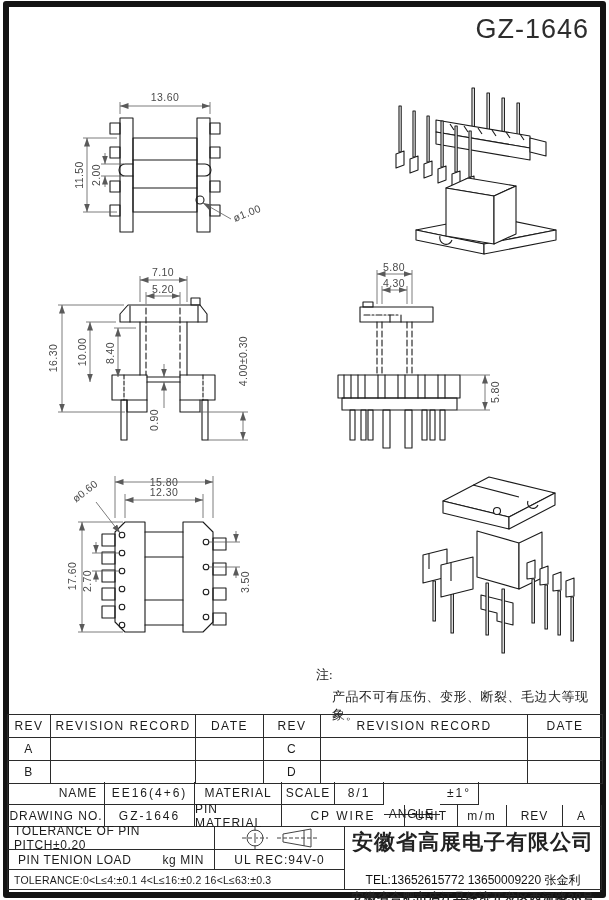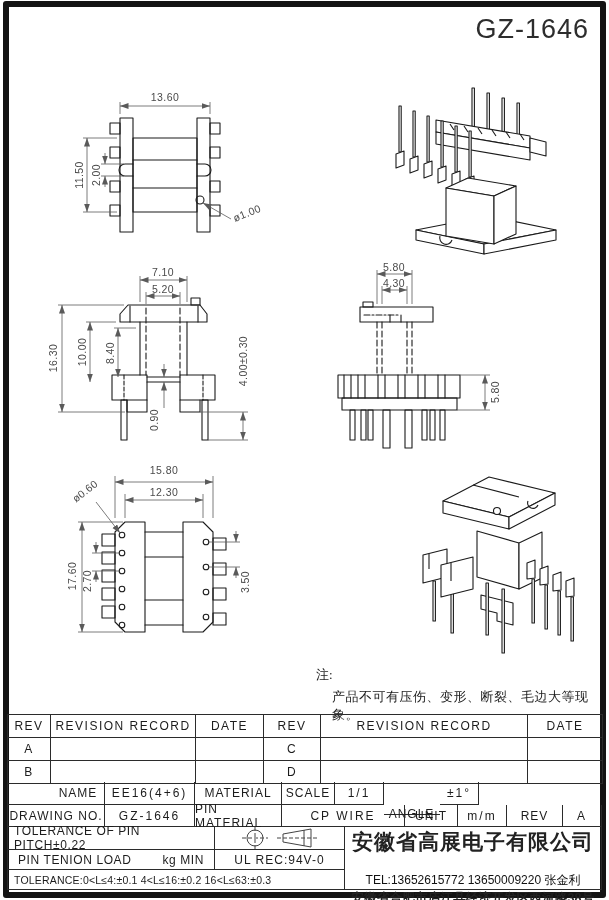--- a/index.html
+++ b/index.html
@@ -254,21 +254,21 @@
         <line x1="42" y1="62" x2="42" y2="172" marker-start="url(#a4)" marker-end="url(#a4)"></line>
         <path d="M79,93 H52 M79,111 H52"></path>
         <line x1="56" y1="82" x2="56" y2="93" marker-end="url(#a4)"></line>
         <line x1="56" y1="111" x2="56" y2="122" marker-start="url(#a4)"></line>
         <path d="M169,82 H200 M169,107 H200"></path>
         <line x1="196" y1="71" x2="196" y2="82" marker-end="url(#a4)"></line>
         <line x1="196" y1="107" x2="196" y2="118" marker-start="url(#a4)"></line>
         <line x1="56" y1="42" x2="80" y2="73" marker-end="url(#a4)"></line>
       </g>
     </svg>
-    <span class="dim" style="left:124px;top:10px;">15.80</span>
+    <span class="dim" style="left:124px;top:22px;">15.80</span>
     <span class="dim" style="left:124px;top:32px;">12.30</span>
     <span class="dim v" style="left:32px;top:116px;">17.60</span>
     <span class="dim v" style="left:47px;top:121px;">2.70</span>
     <span class="dim v" style="left:205px;top:122px;">3.50</span>
     <span class="dim r38" style="left:45px;top:31px;">ø0.60</span>
   </div>
 
   <div class="view" style="left:385px;top:455px;width:215px;height:212px;">
     <svg width="215" height="212" viewBox="0 0 215 212">
       <g class="iso">
@@ -344,38 +344,38 @@
     </tr>
   </tbody>
     </table>
 
   <div class="tb">
     <div class="tb-row" style="height:23px;">
       <div class="tb-cell" style="width:98px;padding-left:44px;">NAME</div>
       <div class="tb-cell val" style="width:90px;">EE16(4+6)</div>
       <div class="tb-cell" style="width:87px;">MATERIAL</div>
       <div class="tb-cell" style="width:53px;">SCALE</div>
-      <div class="tb-cell val" style="width:49px;">1/1</div>
+      <div class="tb-cell val" style="width:49px;">8/1</div>
       <div class="tb-cell" style="width:56px;margin-top:32px;">ANGLE</div>
       <div class="tb-cell val" style="width:39px;">±1°</div>
     </div>
     <div class="tb-row" style="height:22px;">
       <div class="tb-cell" style="width:98px;">DRAWING NO.</div>
       <div class="tb-cell val" style="width:90px;">GZ-1646</div>
       <div class="tb-cell" style="width:87px;">PIN MATERIAL</div>
       <div class="tb-cell val" style="width:123px;">CP WIRE</div>
       <div class="tb-cell" style="width:53px;">UNIT</div>
       <div class="tb-cell val" style="width:49px;">m/m</div>
       <div class="tb-cell" style="width:56px;">REV</div>
       <div class="tb-cell val" style="width:39px;">A</div>
     </div>
     <div class="tb-bottom">
       <div class="tb-left">
         <div class="tb-row" style="height:23px;">
-          <div class="tb-cell tol-cell" style="width:208px;">TOLERANCE OF PIN PITCH±0.22</div>
+          <div class="tb-cell tol-cell" style="width:208px;">TOLERANCE OF PIN PITCH±0.20</div>
           <div class="tb-cell" style="width:130px;">
             <svg width="110" height="22" viewBox="0 0 110 22">
               <g stroke="#444" fill="none" stroke-width="1">
                 <circle cx="30" cy="11" r="8"></circle>
                 <path d="M17,11 H43" stroke-dasharray="4,2"></path>
                 <path d="M30,0 V22" stroke-dasharray="4,2"></path>
                 <path d="M58,7 L86,2 L86,20 L58,15 Z"></path>
                 <path d="M79,3 V19"></path>
                 <path d="M52,11 H94" stroke-dasharray="4,2"></path>
               </g>

